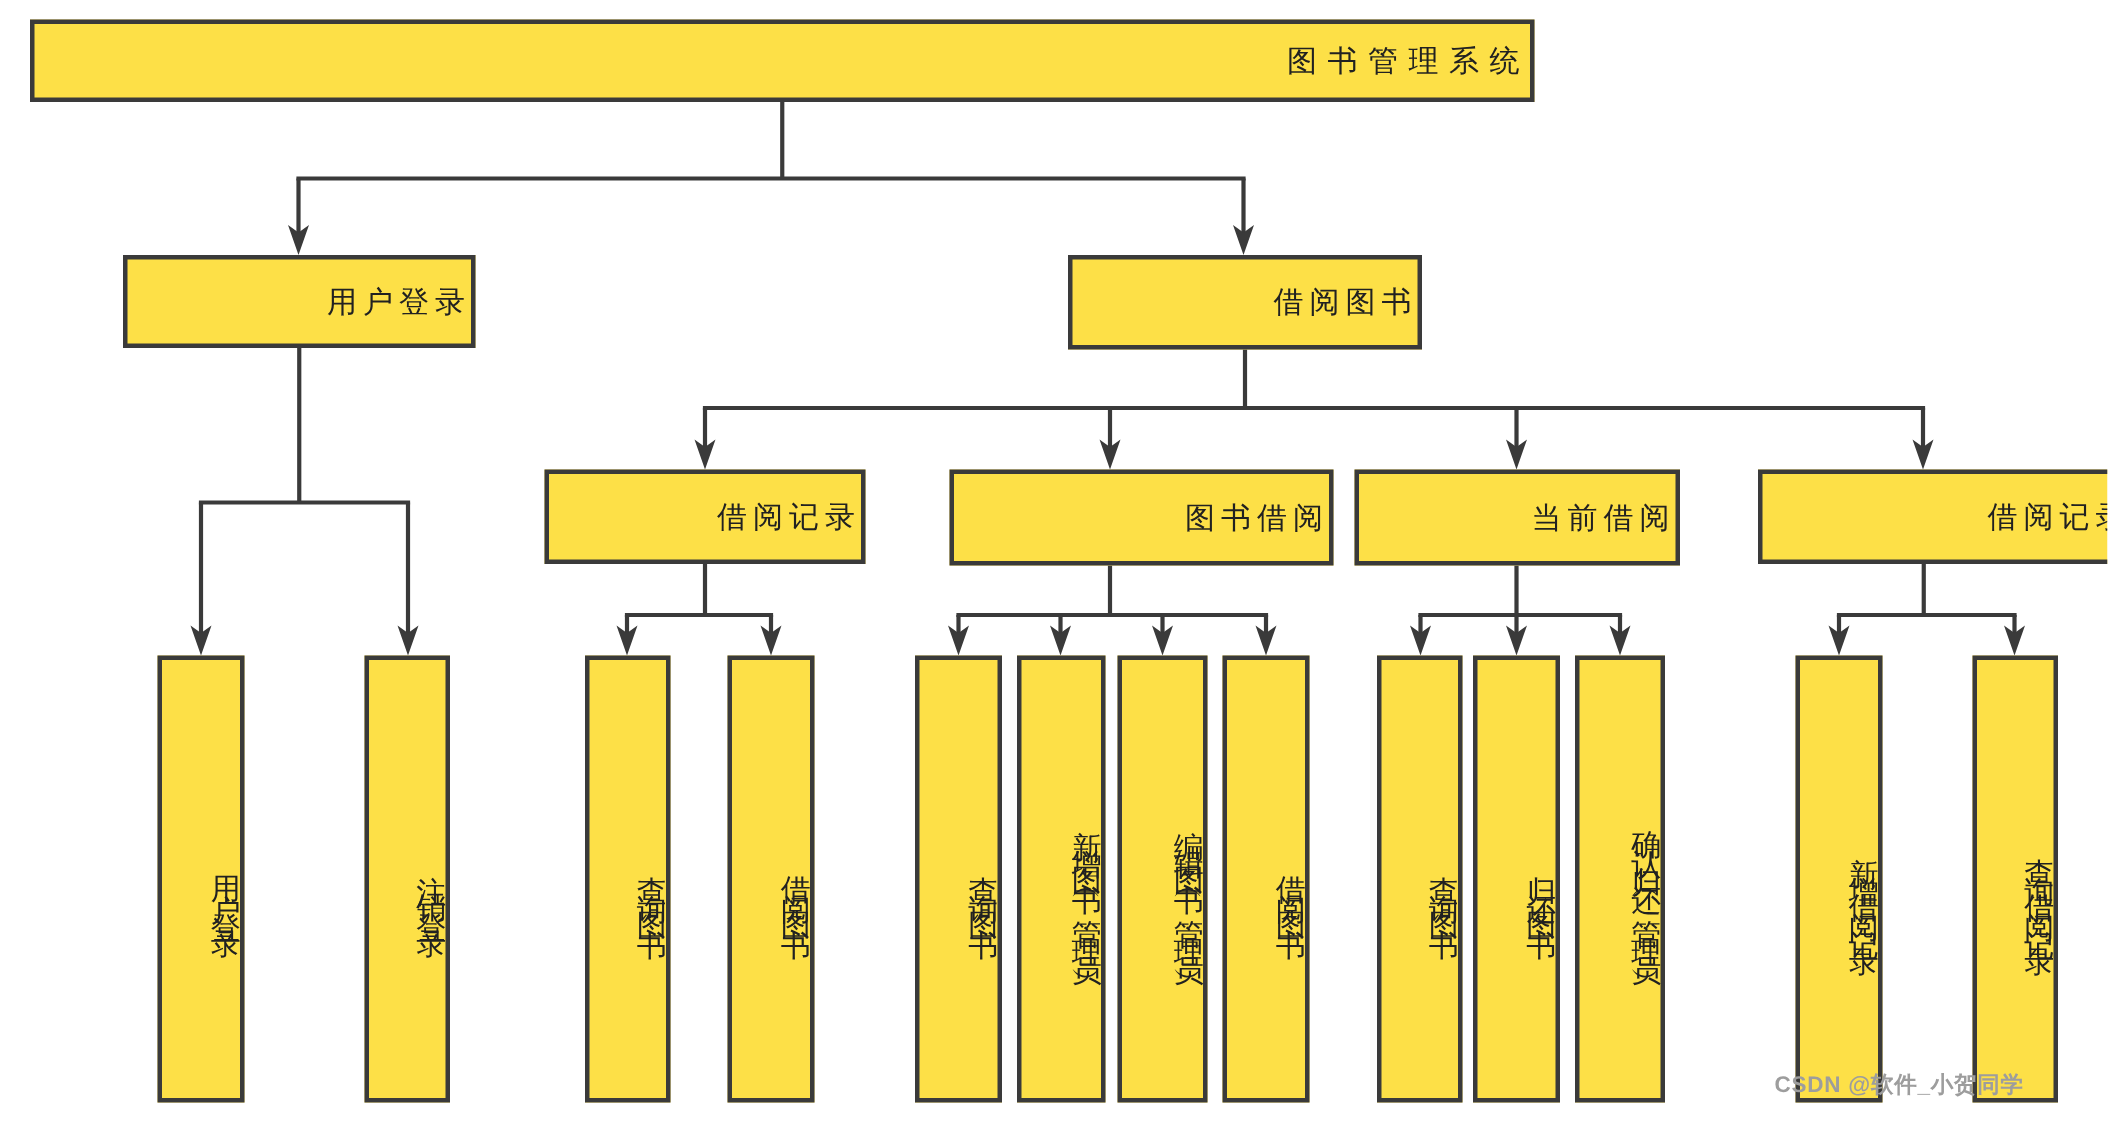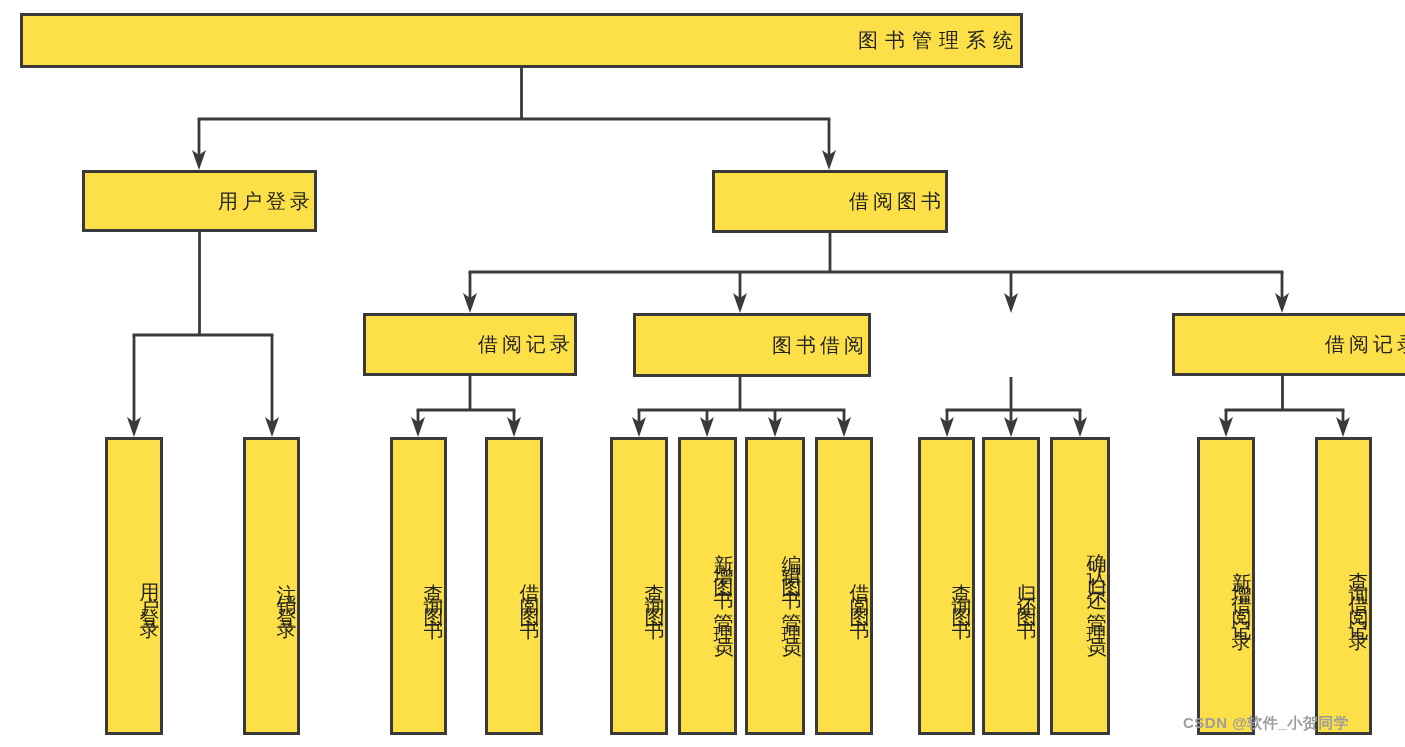--- a/index.html
+++ b/index.html
@@ -140,22 +140,25 @@
   <div class="box" style="left:82px;top:170px;width:235px;height:62px;">
     <span class="hlabel">用户登录</span>
   </div>
   <div class="box" style="left:712px;top:170px;width:236px;height:63px;">
     <span class="hlabel">借阅图书</span>
   </div>
 
   <div class="box" style="left:363px;top:313px;width:214px;height:63px;">
     <span class="hlabel">借阅记录</span>
   </div>
-  <div class="box" style="left:633px;top:313px;width:238px;height:64px;">
+  <div class="box" style="left:633px;top:313px;width:256px;height:64px;">
     <span class="hlabel">图书借阅</span>
+  </div>
+  <div class="box" style="left:903px;top:313px;width:217px;height:64px;">
+    <span class="hlabel">当前借阅</span>
   </div>
   <div class="box" style="left:1172px;top:313px;width:252px;height:63px;">
     <span class="hlabel">借阅记录</span>
   </div>
 
   <div class="box vbox" style="left:105px;top:437px;width:58px;height:298px;">
     <span class="vtext">用户登录</span>
   </div>
   <div class="box vbox" style="left:243px;top:437px;width:57px;height:298px;">
     <span class="vtext">注销登录</span>

